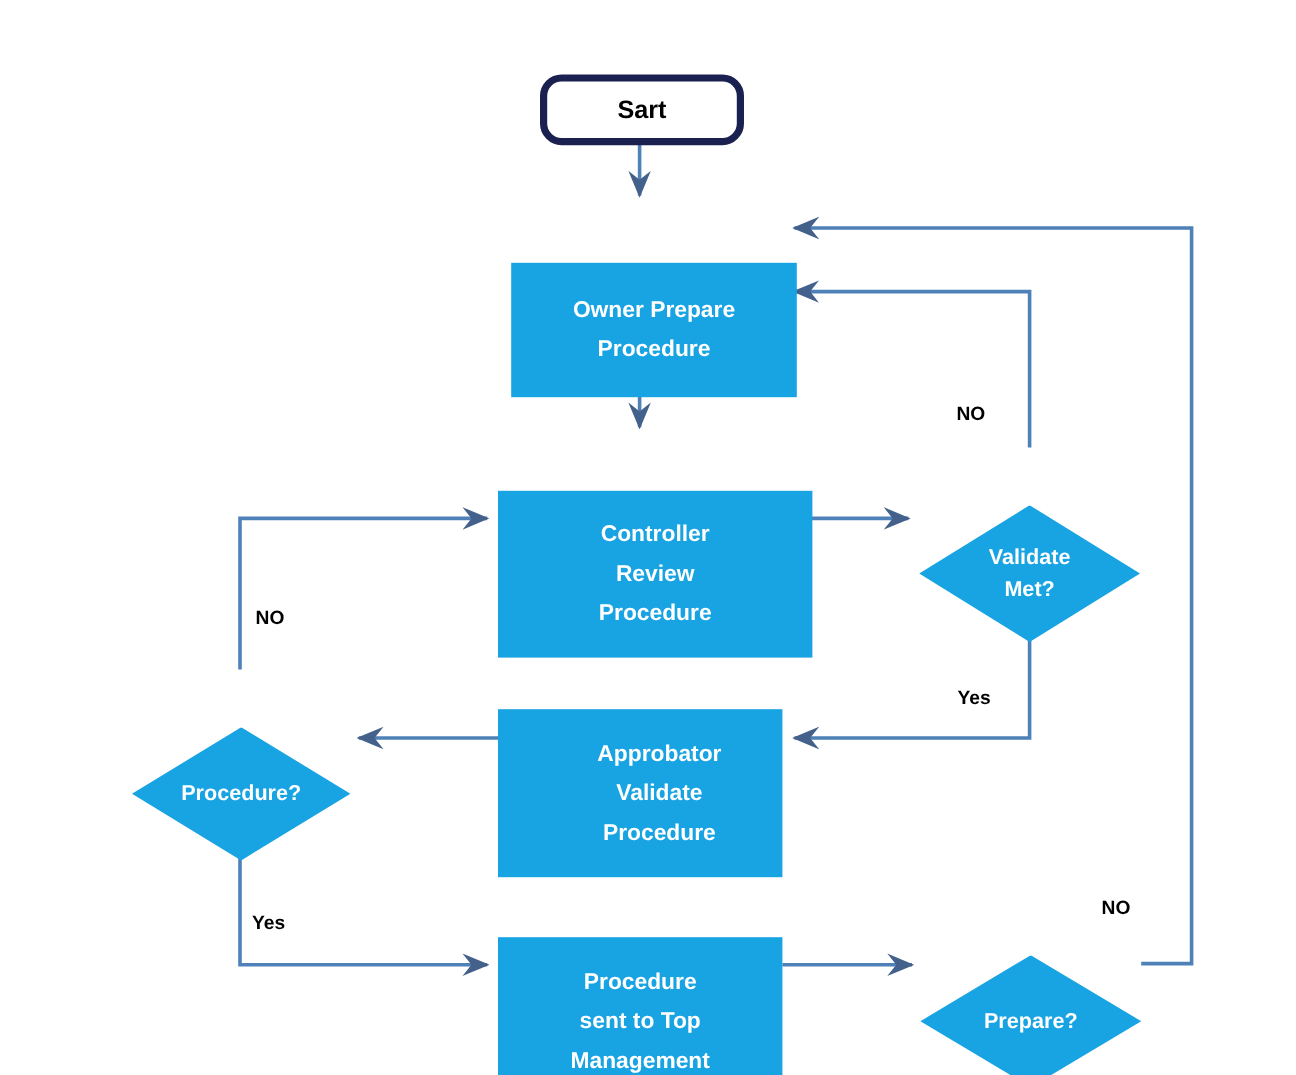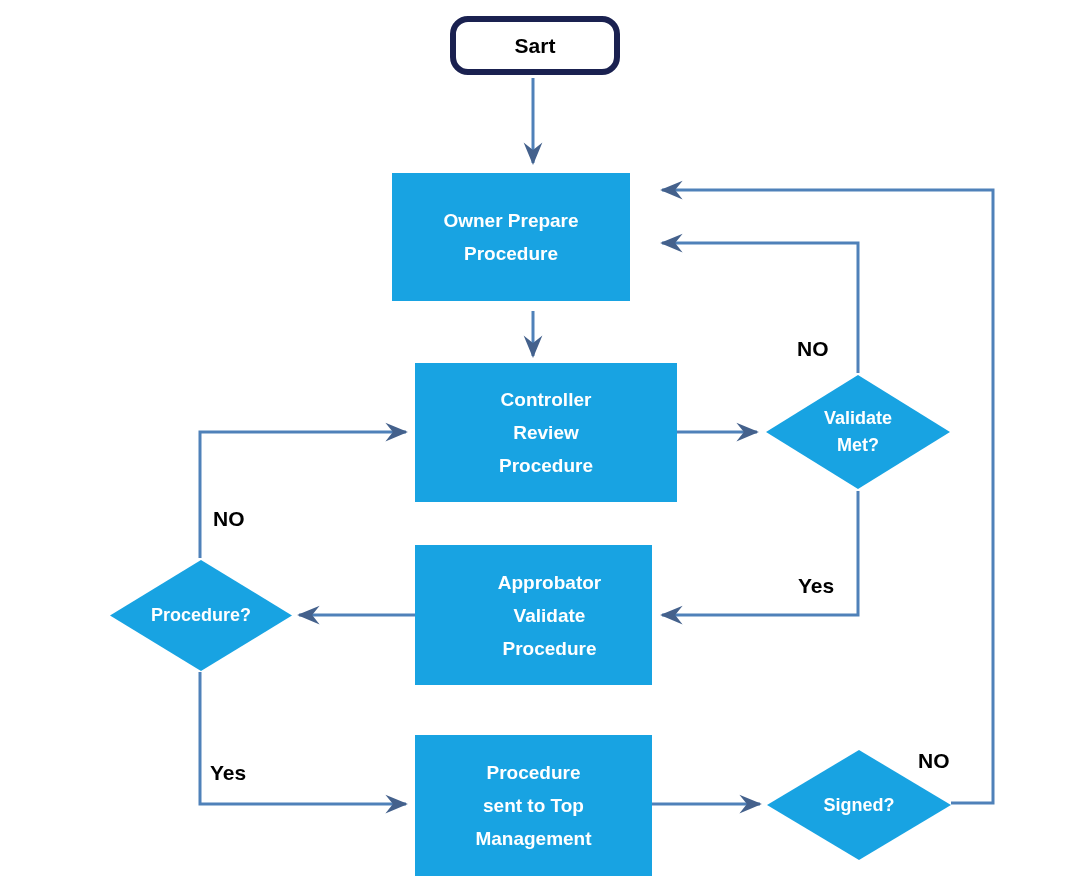--- a/index.html
+++ b/index.html
@@ -26,20 +26,21 @@
     fill:none;
     stroke:var(--connector);
     stroke-width:3;
   }
   .node{
     position:absolute;
     box-sizing:border-box;
     display:flex;align-items:center;justify-content:center;
     text-align:center;
     white-space:pre-line;
+    margin-top:46px;
   }
   .box{
     background:var(--node-fill);
     color:var(--node-text);
     font-size:19px;font-weight:bold;
     line-height:33px;
   }
   .diamond{
     background:var(--node-fill);
     color:var(--node-text);
@@ -50,21 +51,21 @@
   .start{
     background:#ffffff;
     border:6px solid var(--start-border);
     border-radius:18px;
     color:var(--label-text);
     font-size:21px;font-weight:bold;
   }
   .edge-label{
     position:absolute;
     color:var(--label-text);
-    font-size:21px;font-weight:bold;
+    font-size:16px;font-weight:bold;
     white-space:nowrap;
   }
 </style>
 </head>
 <body>
 
 <div class="canvas">
 
   <svg class="connectors" viewBox="0 0 1080 896" xmlns="http://www.w3.org/2000/svg">
     <defs>
@@ -81,21 +82,21 @@
     <polyline points="200,558 200,432 406,432" marker-end="url(#arrow)"></polyline>
     <polyline points="200,672 200,804 406,804" marker-end="url(#arrow)"></polyline>
     <polyline points="652,804 760,804" marker-end="url(#arrow)"></polyline>
     <polyline points="951,803 993,803 993,190 662,190" marker-end="url(#arrow)"></polyline>
   </svg>
 
   <div class="node start" style="left:450px;top:16px;width:170px;height:59px;">
     <span>Sart</span>
   </div>
 
-  <div class="node box" style="left:392px;top:173px;width:238px;height:128px;">
+  <div class="node box" style="left:426px;top:173px;width:238px;height:112px;">
     <span>Owner Prepare
 Procedure</span>
   </div>
 
   <div class="node box" style="left:415px;top:363px;width:262px;height:139px;">
     <span>Controller
 Review
 Procedure</span>
   </div>
 
@@ -114,21 +115,21 @@
   <div class="node diamond" style="left:766px;top:375px;width:184px;height:114px;">
     <span>Validate
 Met?</span>
   </div>
 
   <div class="node diamond" style="left:110px;top:560px;width:182px;height:111px;">
     <span>Procedure?</span>
   </div>
 
   <div class="node diamond" style="left:767px;top:750px;width:184px;height:110px;">
-    <span>Signed?</span>
+    <span>Prepare?</span>
   </div>
 
   <div class="edge-label" style="left:797px;top:337px;">NO</div>
 
   <div class="edge-label" style="left:798px;top:574px;">Yes</div>
 
   <div class="edge-label" style="left:213px;top:507px;">NO</div>
 
   <div class="edge-label" style="left:210px;top:761px;">Yes</div>
 

